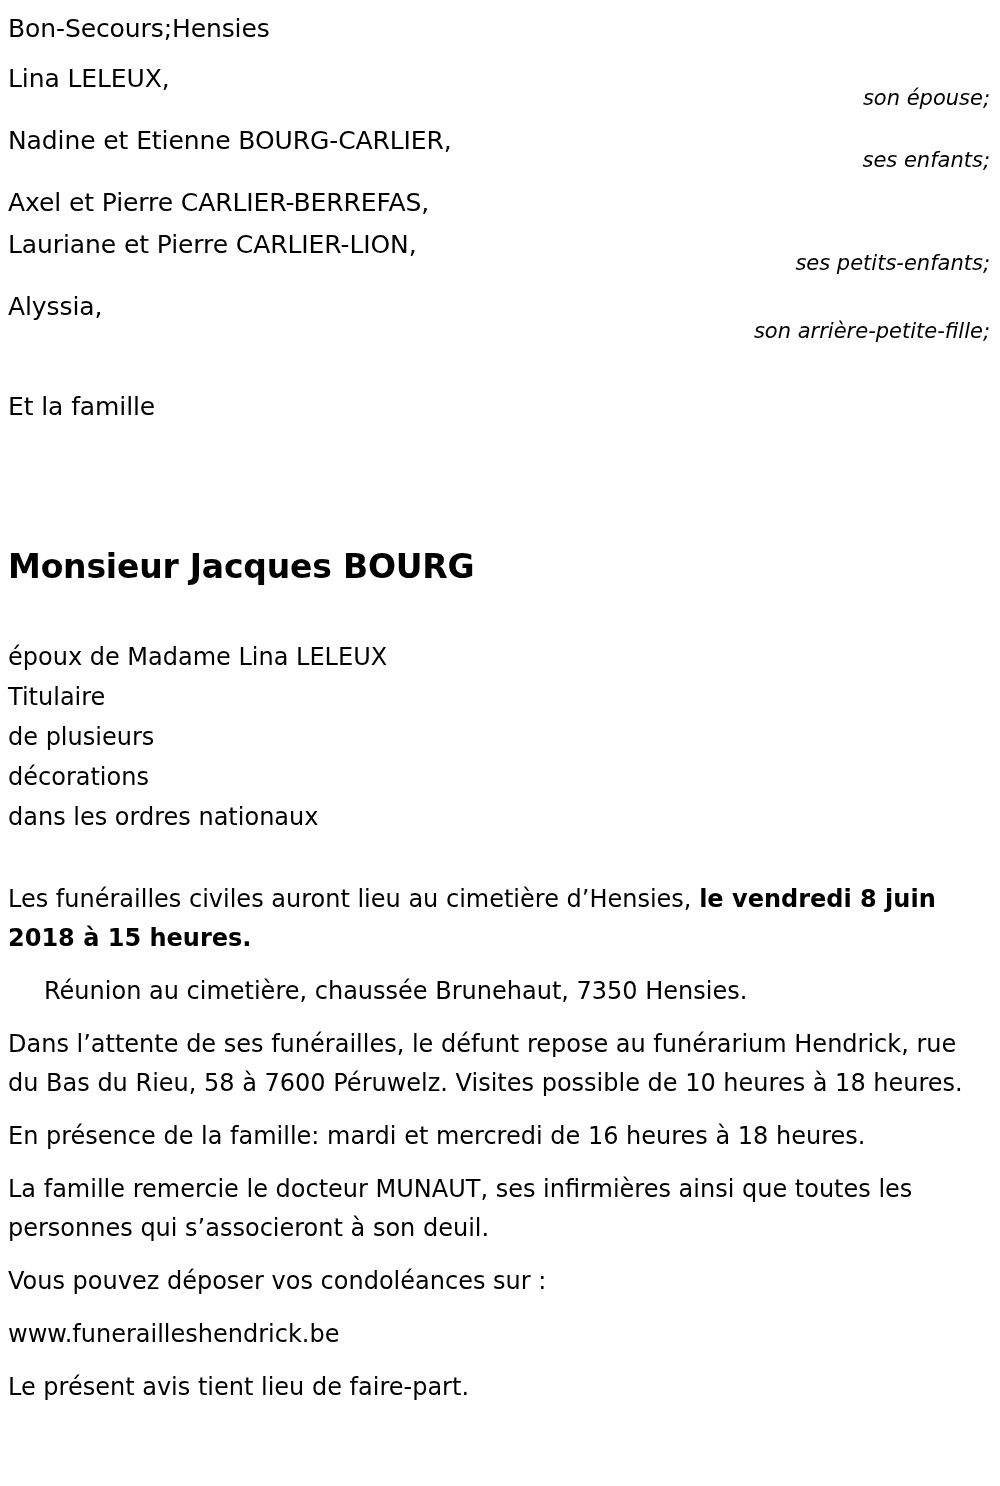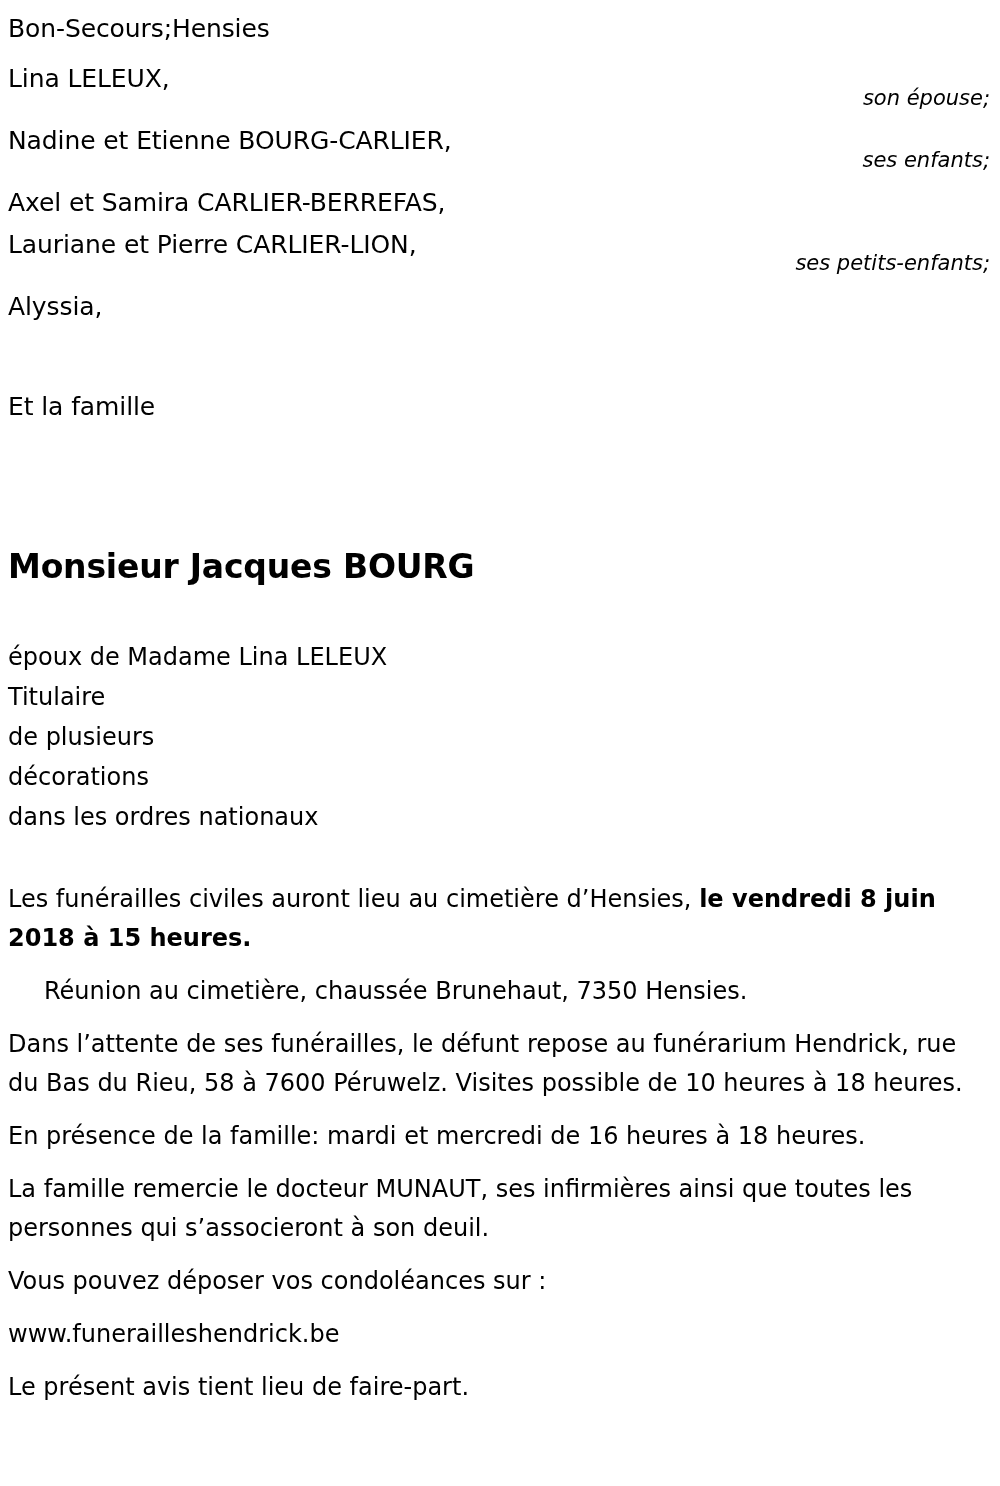--- a/index.html
+++ b/index.html
@@ -96,28 +96,29 @@
     <div class="fam-line abs" style="left:8px; top:16px;">Bon-Secours;Hensies</div>
 
     <div class="fam-line abs" style="left:8px; top:66px;">Lina LELEUX,</div>
 
     <div class="rel-line abs" style="top:88px;">son épouse;</div>
 
     <div class="fam-line abs" style="left:8px; top:128px;">Nadine et Etienne BOURG-CARLIER,</div>
 
     <div class="rel-line abs" style="top:150px;">ses enfants;</div>
 
-    <div class="fam-line abs" style="left:8px; top:190px;">Axel et Samira CARLIER-BERREFAS,</div>
+    <div class="fam-line abs" style="left:8px; top:190px;">Axel et Pierre CARLIER-BERREFAS,</div>
 
     <div class="fam-line abs" style="left:8px; top:232px;">Lauriane et Pierre CARLIER-LION,</div>
 
     <div class="rel-line abs" style="top:253px;">ses petits-enfants;</div>
 
     <div class="fam-line abs" style="left:8px; top:294px;">Alyssia,</div>
 
+    <div class="rel-wrap abs" style="top:310px; width:300px;">son arrière-petite-fille;</div>
 
     <div class="fam-line abs" style="left:8px; top:394px;">Et la famille</div>
 
   </div>
 
   <div class="deceased-name abs" style="left:0; top:550px;">Monsieur Jacques BOURG</div>
 
   <div class="tight-block abs" style="left:0; top:637px;">
     <div class="tline">époux de Madame Lina LELEUX</div>
     <div class="tline">Titulaire</div>

